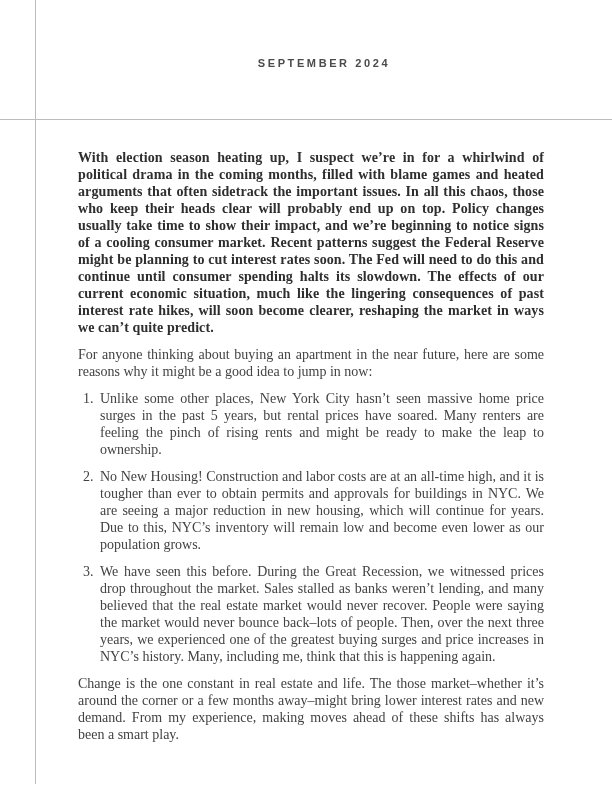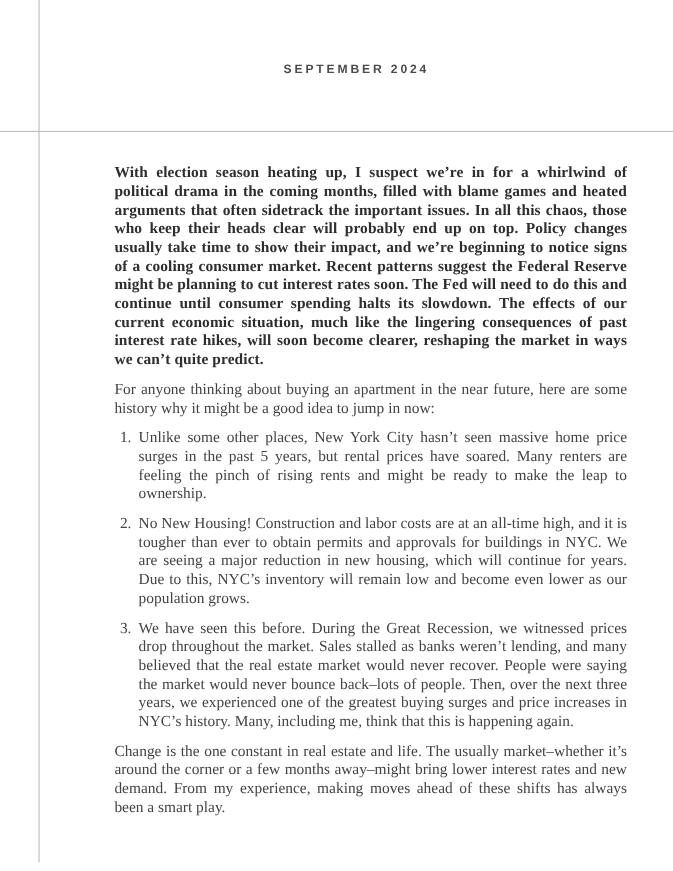--- a/index.html
+++ b/index.html
@@ -34,21 +34,21 @@
     width:576px;
     text-align:center;
     font-family:"Liberation Sans","DejaVu Sans",sans-serif;
     font-size:11px;
     font-weight:bold;
     letter-spacing:2.6px;
     color:var(--header-color);
   }
   .content{
     position:absolute;
-    left:104px;top:149px;
+    left:78px;top:149px;
     width:466px;
     font-size:14px;
     line-height:17px;
   }
   .content p{margin:0 0 10px 0;text-align:justify;}
   .lead{
     font-weight:bold;
     color:var(--lead-color);
     letter-spacing:0.1px;
   }
@@ -77,38 +77,38 @@
 
   <div class="vrule"></div>
   <div class="hrule"></div>
 
   <div class="issue-label">SEPTEMBER 2024</div>
 
   <div class="content">
 
     <p class="lead">With election season heating up, I suspect we’re in for a whirlwind of political drama in the coming months, filled with blame games and heated arguments that often sidetrack the important issues. In all this chaos, those who keep their heads clear will probably end up on top. Policy changes usually take time to show their impact, and we’re beginning to notice signs of a cooling consumer market. Recent patterns suggest the Federal Reserve might be planning to cut interest rates soon. The Fed will need to do this and continue until consumer spending halts its slowdown. The effects of our current economic situation, much like the lingering consequences of past interest rate hikes, will soon become clearer, reshaping the market in ways we can’t quite predict.</p>
 
-    <p class="body-text">For anyone thinking about buying an apartment in the near future, here are some history why it might be a good idea to jump in now:</p>
+    <p class="body-text">For anyone thinking about buying an apartment in the near future, here are some reasons why it might be a good idea to jump in now:</p>
 
     <div class="num-list">
 
       <div class="list-row">
         <span class="list-num">1.</span>
         <span class="list-txt">Unlike some other places, New York City hasn’t seen massive home price surges in the past 5 years, but rental prices have soared. Many renters are feeling the pinch of rising rents and might be ready to make the leap to ownership.</span>
       </div>
 
       <div class="list-row">
         <span class="list-num">2.</span>
         <span class="list-txt">No New Housing! Construction and labor costs are at an all-time high, and it is tougher than ever to obtain permits and approvals for buildings in NYC. We are seeing a major reduction in new housing, which will continue for years. Due to this, NYC’s inventory will remain low and become even lower as our population grows.</span>
       </div>
 
       <div class="list-row">
         <span class="list-num">3.</span>
         <span class="list-txt">We have seen this before. During the Great Recession, we witnessed prices drop throughout the market. Sales stalled as banks weren’t lending, and many believed that the real estate market would never recover. People were saying the market would never bounce back–lots of people. Then, over the next three years, we experienced one of the greatest buying surges and price increases in NYC’s history. Many, including me, think that this is happening again.</span>
       </div>
 
     </div>
 
-    <p class="body-text">Change is the one constant in real estate and life. The usually market–whether it’s around the corner or a few months away–might bring lower interest rates and new demand. From my experience, making moves ahead of these shifts has always been a smart play.</p>
+    <p class="body-text">Change is the one constant in real estate and life. The those market–whether it’s around the corner or a few months away–might bring lower interest rates and new demand. From my experience, making moves ahead of these shifts has always been a smart play.</p>
 
   </div>
 
 </div>
 
 </body></html>

